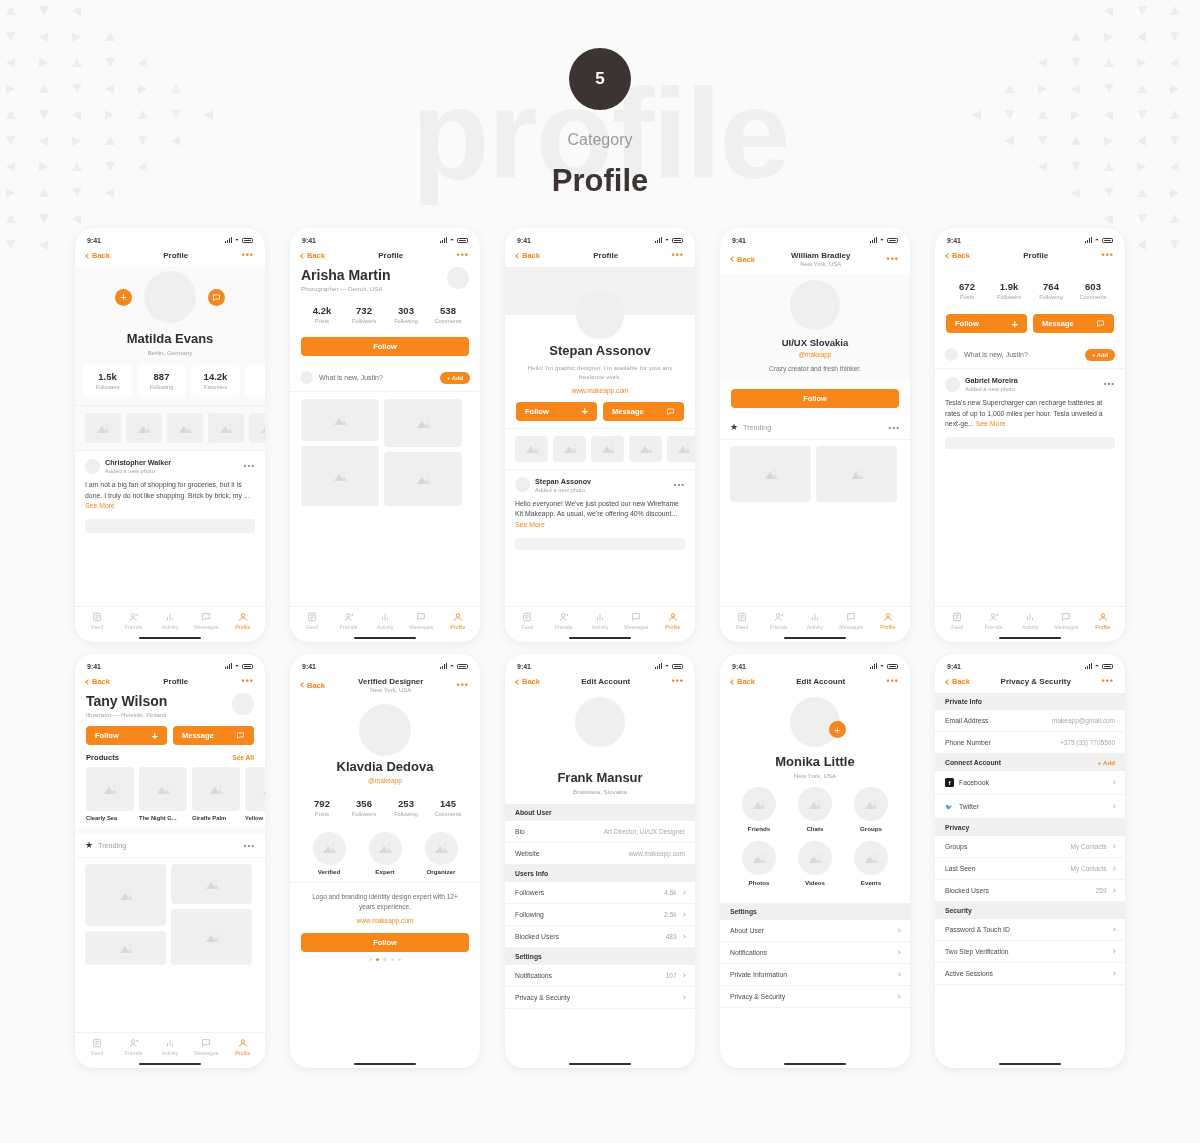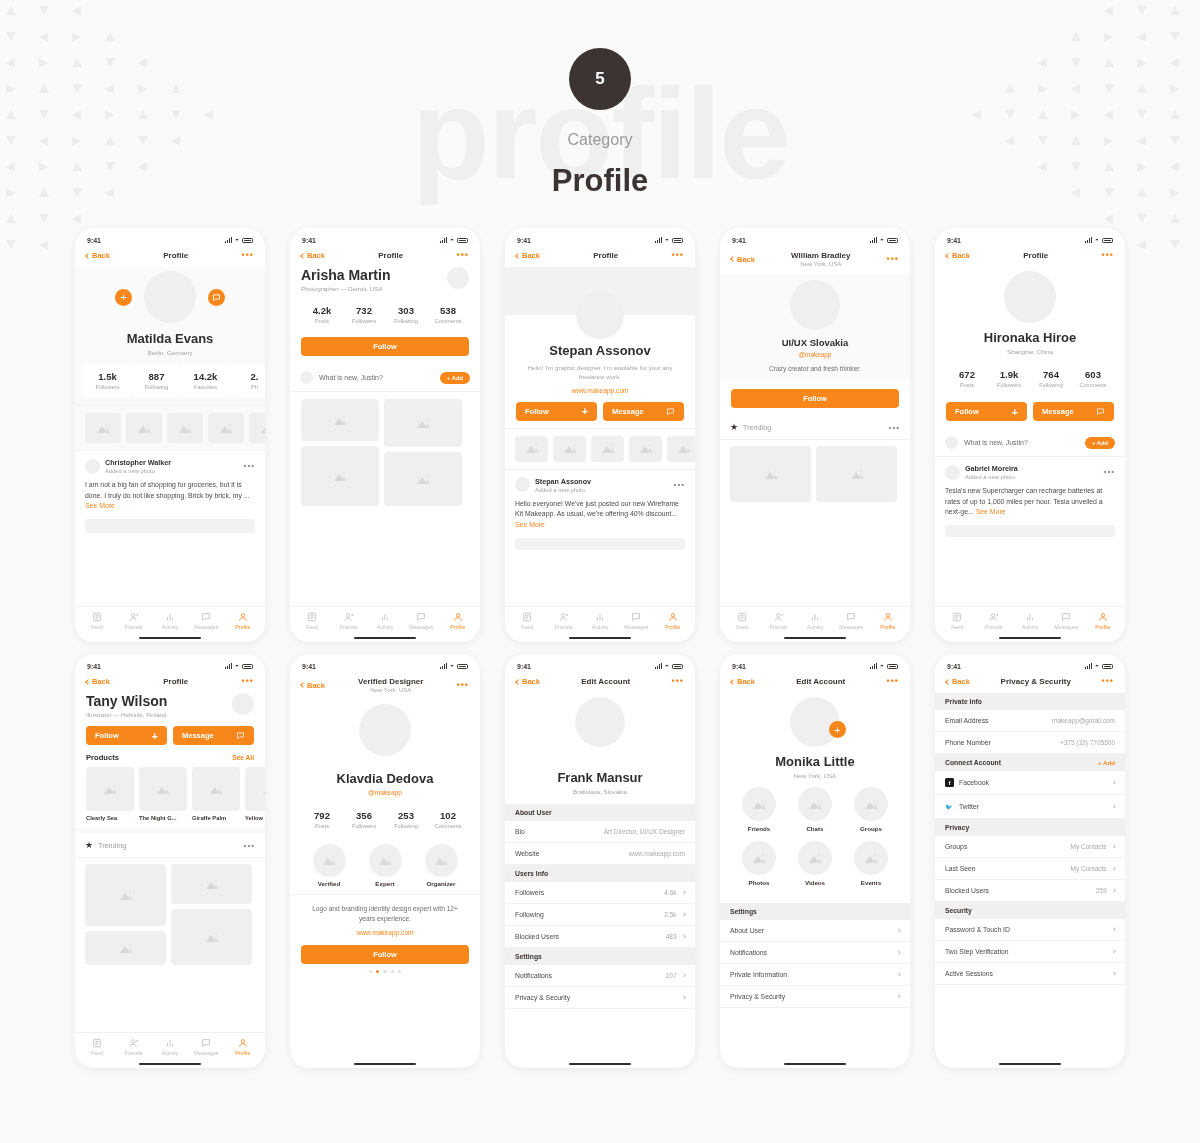--- a/index.html
+++ b/index.html
@@ -278,21 +278,21 @@
               <span class="fab">
                 <svg viewBox="0 0 24 24" width="9" height="9" fill="none" stroke="#fff" stroke-width="2.4">
                   <path d="M4 5h16v11H10l-6 4z"></path>
                 </svg>
               </span>
             </div>
             <div class="name-big" style="text-align:center;margin-top:8px">Matilda Evans</div>
             <div class="sub-grey" style="text-align:center;margin-top:3px">Berlin, Germany</div>
           </div>
           <div style="padding:0 8px 8px;background:#fafafa;overflow:hidden">
-            <div style="display:flex;width:215px">
+            <div style="display:flex;gap:5px;width:215px">
               <div style="background:#fff;border-radius:5px;padding:7px 0;text-align:center;width:49px;flex:0 0 auto">
                 <div class="v" style="font-size:9.5px;font-weight:bold">1.5k</div>
                 <div class="k" style="font-size:5.6px;color:#a4a4a4;margin-top:2px">Followers</div>
               </div>
               <div style="background:#fff;border-radius:5px;padding:7px 0;text-align:center;width:49px;flex:0 0 auto">
                 <div class="v" style="font-size:9.5px;font-weight:bold">887</div>
                 <div class="k" style="font-size:5.6px;color:#a4a4a4;margin-top:2px">Following</div>
               </div>
               <div style="background:#fff;border-radius:5px;padding:7px 0;text-align:center;width:49px;flex:0 0 auto">
                 <div class="v" style="font-size:9.5px;font-weight:bold">14.2k</div>
@@ -756,23 +756,20 @@
             </span>
           </div>
           <div class="navbar">
             <span class="nav-back">
               <i class="chev-l"></i>
               <span>Back</span>
             </span>
             <span class="nav-title"><span class="t1">Profile</span></span>
             <span class="nav-dots">•••</span>
           </div>
-          <div style="text-align:center;padding:4px 0 0"><span style="display:inline-block"><span class="avatar-circle" style="width:52px;height:52px">
-                <span class="av-glyph" style="width:21px"><span class="h" style="width:14px;height:14px"></span><span class="b" style="width:21px;height:11px"></span></span>
-              </span></span><div class="name-big" style="margin-top:7px">Hironaka Hiroe</div><div class="sub-grey" style="margin-top:3px">Shanghai, China</div></div>
           <div style="padding:8px 11px 0">
             <div class="statbar">
               <div class="stat">
                 <div class="v">672</div>
                 <div class="k">Posts</div>
               </div>
               <div class="stat">
                 <div class="v">1.9k</div>
                 <div class="k">Followers</div>
               </div>
@@ -1025,37 +1022,37 @@
           <div class="navbar">
             <span class="nav-back">
               <i class="chev-l"></i>
               <span>Back</span>
             </span>
             <span class="nav-title"><span class="t1">Verified Designer</span><div class="t2">New York, USA</div></span>
             <span class="nav-dots">•••</span>
           </div>
           <div style="text-align:center;padding:4px 0 0"><span style="display:inline-block"><span class="avatar-circle" style="width:52px;height:52px">
                 <span class="av-glyph" style="width:21px"><span class="h" style="width:14px;height:14px"></span><span class="b" style="width:21px;height:11px"></span></span>
-              </span></span><div class="name-big" style="margin-top:15px">Klavdia Dedova</div><div class="link-orange" style="margin-top:3px">@makeapp</div></div>
+              </span></span><div class="name-big" style="margin-top:3px">Klavdia Dedova</div><div class="link-orange" style="margin-top:3px">@makeapp</div></div>
           <div style="padding:8px 11px 0">
             <div class="statbar">
               <div class="stat">
                 <div class="v">792</div>
                 <div class="k">Posts</div>
               </div>
               <div class="stat">
                 <div class="v">356</div>
                 <div class="k">Followers</div>
               </div>
               <div class="stat">
                 <div class="v">253</div>
                 <div class="k">Following</div>
               </div>
               <div class="stat">
-                <div class="v">102</div>
+                <div class="v">145</div>
                 <div class="k">Comments</div>
               </div>
             </div>
           </div>
           <div style="display:flex;justify-content:space-around;padding:9px 11px 7px;border-bottom:1px solid #f1f1f1">
             <span class="circ-badge">
               <span class="ph-img" style="width:33px;height:33px;border-radius:17px">
                 <span class="mtn">
                   <em></em>
                 </span>

